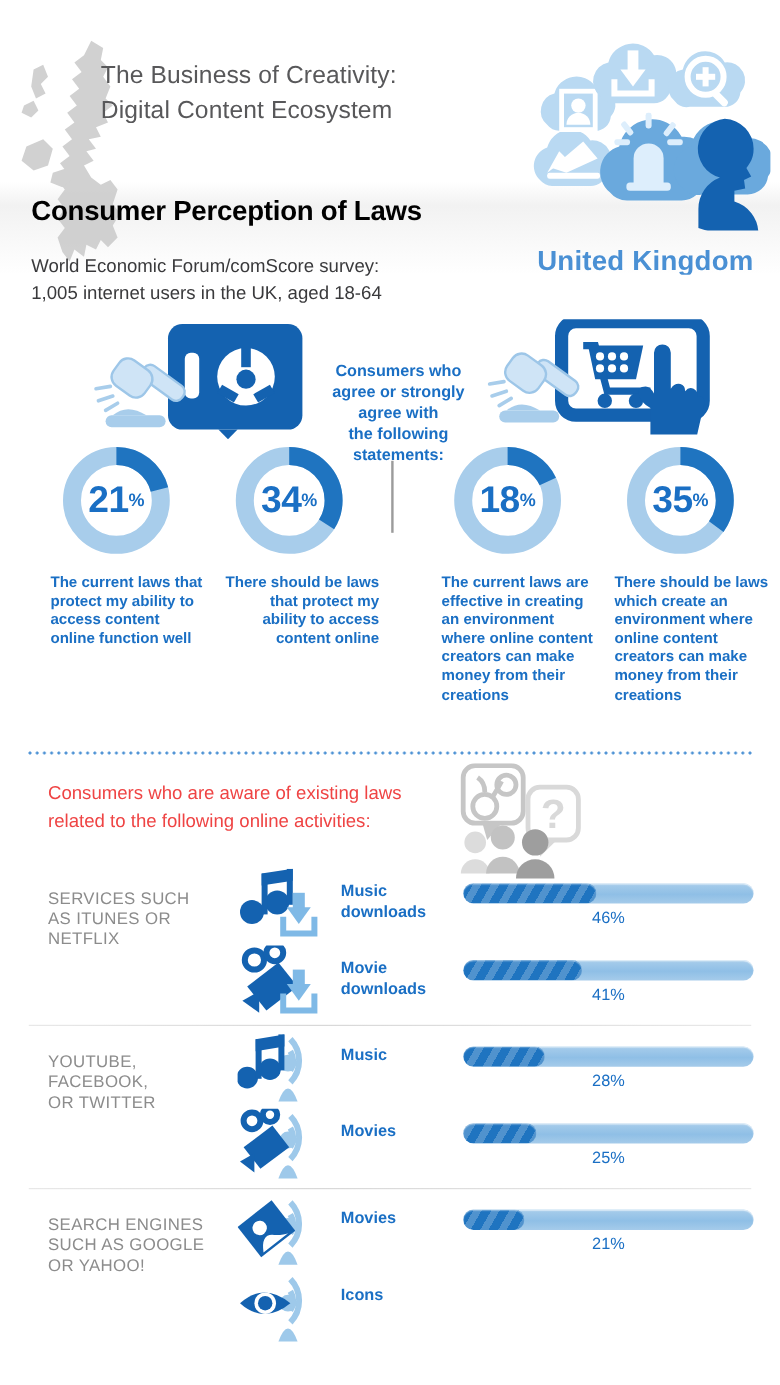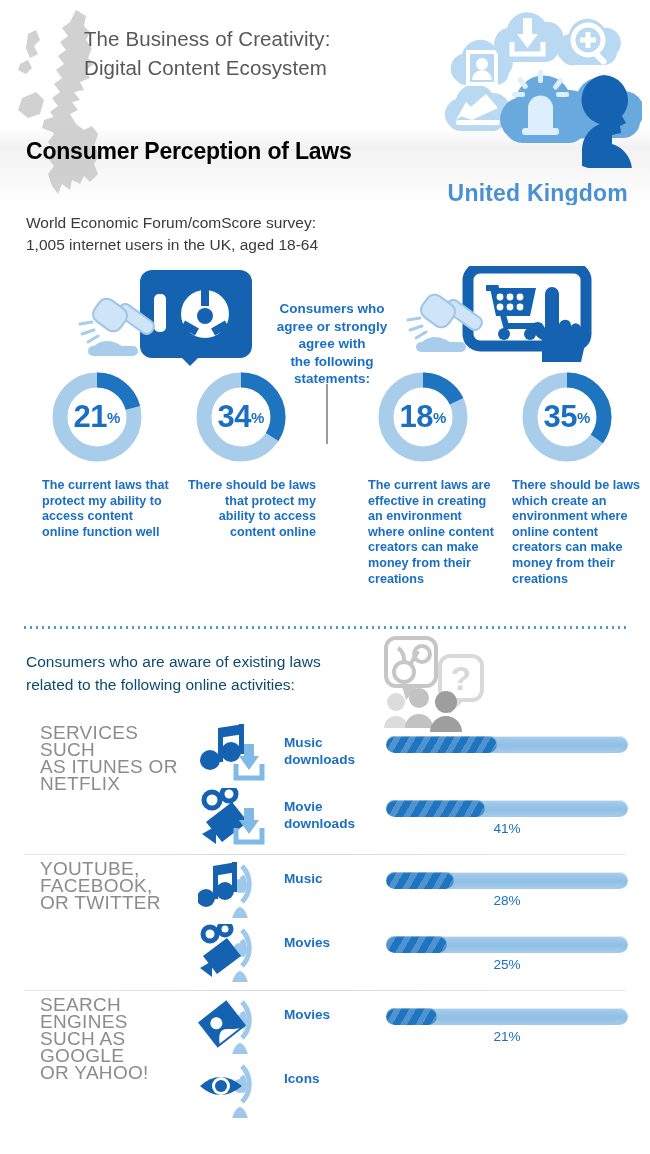--- a/index.html
+++ b/index.html
@@ -9,20 +9,21 @@
     font-family:"Liberation Sans","DejaVu Sans",sans-serif;
     overflow:hidden;position:relative;
   }
   .page{position:relative;width:650px;height:1154px;overflow:hidden;}
 
   
   .header{
     position:relative;width:650px;height:205px;
     background:linear-gradient(180deg,#ffffff 0%,#ffffff 62%,#f2f2f2 72%,#ffffff 100%);
     overflow:hidden;
+    margin-top:24px;
   }
   .uk-map{position:absolute;left:14px;top:6px;width:120px;height:210px;opacity:.85;}
   .title-block{position:absolute;left:84px;top:24px;width:370px;}
   .title-line{
     font-size:20.5px;color:#58585a;line-height:29px;letter-spacing:.1px;
   }
   .subtitle{
     position:absolute;left:26px;top:138px;
     font-size:23px;font-weight:bold;color:#000000;letter-spacing:-.2px;
   }
@@ -68,34 +69,34 @@
 
   
   .dotted{
     position:absolute;left:22px;top:626px;width:606px;height:3px;
     background-image:radial-gradient(circle,#4a90d4 1.1px,transparent 1.3px);
     background-size:6px 3px;background-repeat:repeat-x;
   }
 
   
   .aware-head{
-    position:absolute;left:26px;top:650px;width:380px;
-    font-size:15.5px;color:#0c4a6e;line-height:23px;
+    position:absolute;left:40px;top:650px;width:380px;
+    font-size:15.5px;color:#ef4444;line-height:23px;
   }
   .aware-illus{position:absolute;left:374px;top:636px;width:120px;height:110px;}
 
   .groups{position:absolute;left:0;top:718px;width:650px;}
   .group{position:relative;width:650px;height:136px;}
   .group.sep::before{
     content:"";position:absolute;left:24px;top:0;width:602px;height:1px;
     background:linear-gradient(90deg,#e8e8e8,#d8d8d8 40%,#e8e8e8);
   }
   .group-name{
-    position:absolute;left:40px;top:6px;width:150px;
-    font-size:19px;color:#8c8c8c;line-height:17px;letter-spacing:.3px;
+    position:absolute;left:40px;top:22px;width:150px;
+    font-size:14px;color:#8c8c8c;line-height:17px;letter-spacing:.3px;
   }
   .row{position:absolute;left:0;width:650px;height:62px;}
   .row-icon{position:absolute;left:198px;top:-2px;width:72px;height:62px;}
   .row-label{
     position:absolute;left:284px;top:9px;width:96px;
     font-size:13.6px;font-weight:bold;color:#1a6fc4;line-height:16.5px;
   }
   .bar-wrap{position:absolute;left:386px;top:10px;width:242px;}
   .bar-track{
     position:relative;width:242px;height:17px;border-radius:9px;
@@ -401,20 +402,21 @@
           </svg>
         </div>
         <div class="row-label">
           <div>Music</div>
           <div>downloads</div>
         </div>
         <div class="bar-wrap">
           <div class="bar-track">
             <div class="bar-fill" style="width:46%;"></div>
           </div>
+          <div class="bar-value">46%</div>
         </div>
       </div>
 
       <div class="row" style="top:72px;">
         <div class="row-icon">
           <svg viewBox="0 0 72 62" width="72" height="62">
             <g fill="#1462b0">
               <circle cx="14" cy="12" r="8" fill="none" stroke="#1462b0" stroke-width="5"></circle>
               <circle cx="31" cy="6" r="7" fill="none" stroke="#1462b0" stroke-width="5"></circle>
               <path d="M8 34 L34 14 L50 34 L24 54 Z"></path>

